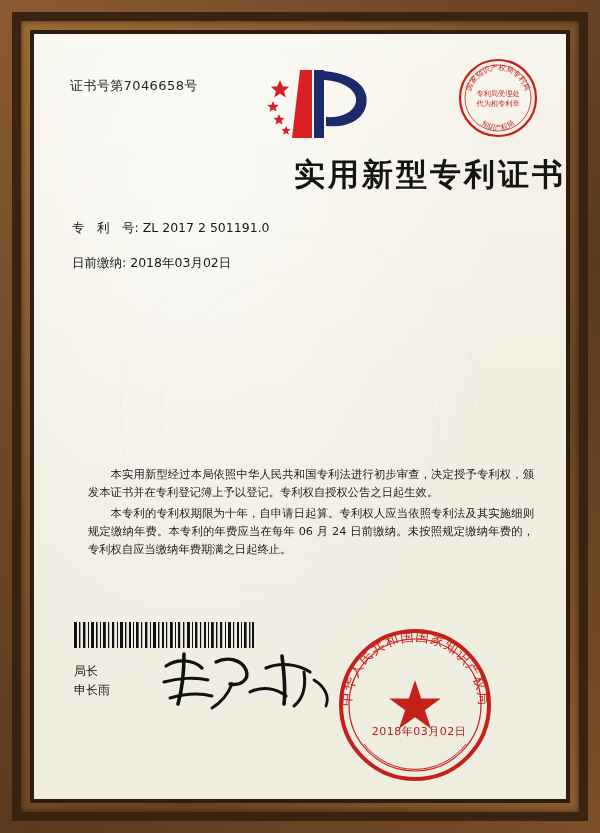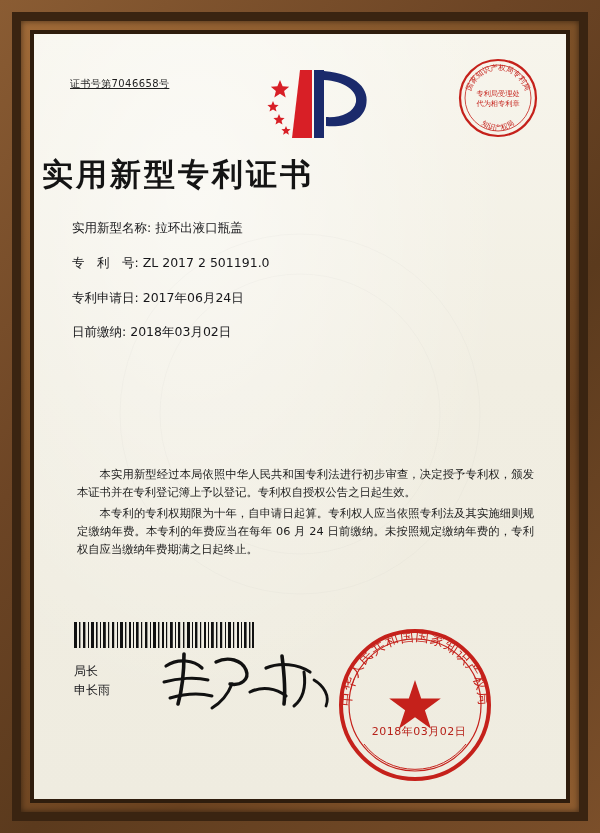--- a/index.html
+++ b/index.html
@@ -60,45 +60,44 @@
       radial-gradient(ellipse at 30% 20%, rgba(255,255,255,.55), rgba(255,255,255,0) 60%),
       linear-gradient(180deg, #f7f5ec 0%, #f1eee2 45%, #efece0 100%);
     box-sizing: border-box;
     overflow: hidden;
   }
 
   
   .cert-no {
     position: absolute;
     left: 36px; top: 43px;
-    font-size: 10px;
+    font-size: 13px;
     color: #1e1e1e;
     letter-spacing: .4px;
     font-family: "DejaVu Sans", sans-serif;
-    text-decoration: underline;
   }
 
   .logo {
     position: absolute;
     left: 0; right: 0; top: 30px;
     height: 78px;
     pointer-events: none;
   }
 
   .red-seal-top {
     position: absolute;
     right: 26px; top: 22px;
     width: 84px; height: 84px;
   }
 
   .title {
     position: absolute;
-    left: 8px; right: 0;
+    left: 0; right: 0;
     top: 120px;
-    text-align: left;
+    text-align: right;
     font-size: 31px;
     font-weight: bold;
     letter-spacing: 3px;
     color: #141414;
     font-family: "DejaVu Serif", "Liberation Serif", serif;
   }
 
   .fields {
     position: absolute;
     left: 38px;
@@ -122,21 +121,21 @@
   .body-text {
     position: absolute;
     left: 38px; right: 32px;
     top: 432px;
     font-size: 11.3px;
     line-height: 1.62;
     color: #1b1b1b;
     text-align: justify;
   }
   .body-text p {
-    margin: 0 0 2px 5px;
+    margin: 0 0 2px 16px;
     text-indent: 2em;
   }
 
   .barcode {
     position: absolute;
     left: 40px; top: 588px;
     width: 180px; height: 26px;
   }
 
   .footer {
@@ -269,30 +268,22 @@
       <text font-size="7.2" fill="#c5211b" font-family="DejaVu Sans, sans-serif">
         <textPath href="#arcBot" startOffset="50%" text-anchor="middle">知识产权局</textPath>
       </text>
     </svg>
   </div>
 
   <div class="title">实用新型专利证书</div>
 
   <div class="fields">
     <div class="field">
-      <span class="lbl">实用新型名称:</span>
-      <span class="val">拉环出液口瓶盖</span>
-    </div>
-    <div class="field">
       <span class="lbl">专　利　号:</span>
       <span class="val">ZL 2017 2 501191.0</span>
-    </div>
-    <div class="field">
-      <span class="lbl">专利申请日:</span>
-      <span class="val">2017年06月24日</span>
     </div>
     <div class="field">
       <span class="lbl">日前缴纳:</span>
       <span class="val">2018年03月02日</span>
     </div>
   </div>
 
   <div class="body-text">
     <p>本实用新型经过本局依照中华人民共和国专利法进行初步审查，决定授予专利权，颁发本证书并在专利登记簿上予以登记。专利权自授权公告之日起生效。</p>
     <p>本专利的专利权期限为十年，自申请日起算。专利权人应当依照专利法及其实施细则规定缴纳年费。本专利的年费应当在每年 06 月 24 日前缴纳。未按照规定缴纳年费的，专利权自应当缴纳年费期满之日起终止。</p>

